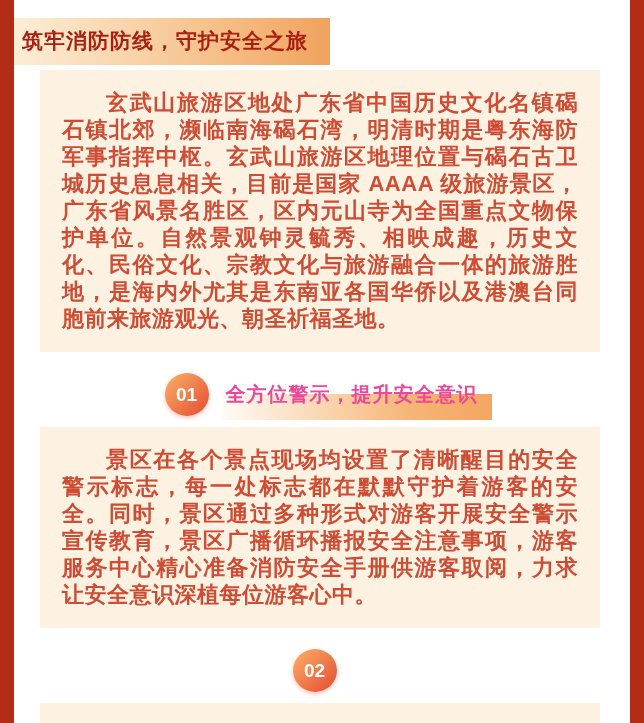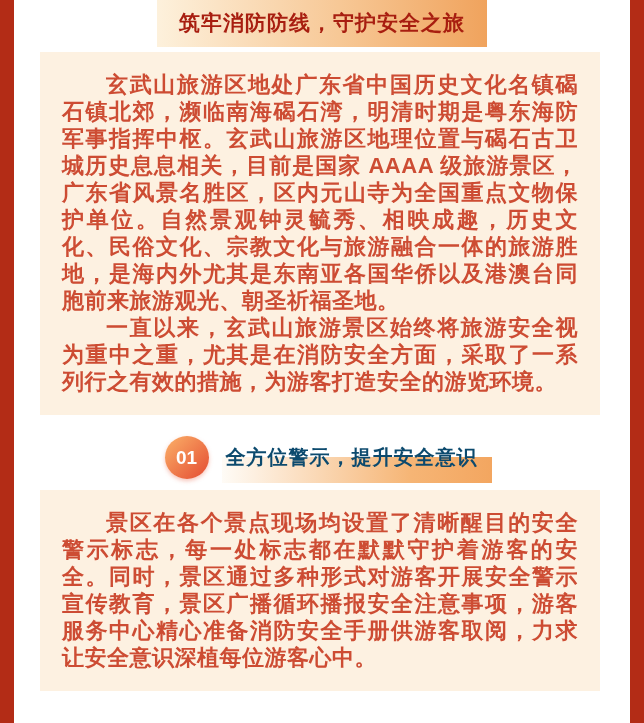--- a/index.html
+++ b/index.html
@@ -15,23 +15,23 @@
     position: absolute;
     top: 0;
     bottom: 0;
     width: 14px;
     background: #b32c16;
   }
   .side-strip.left  { left: 0; }
   .side-strip.right { right: 0; }
 
   .banner-row {
-    padding-top: 0;
+    padding-top: 18px;
     display: flex;
-    justify-content: center;
+    justify-content: flex-start;
   }
   .banner {
     background: linear-gradient(90deg, #fdf1dc 0%, #f7c896 55%, #f0a35d 100%);
     padding: 9px 22px 10px;
     font-size: 21px;
     font-weight: 700;
     letter-spacing: 1px;
     color: #a81e10;
     white-space: nowrap;
   }
@@ -71,21 +71,21 @@
     align-items: center;
     justify-content: center;
     margin-right: 15px;
     box-shadow: 0 2px 4px rgba(230, 85, 55, 0.35);
     flex: 0 0 auto;
   }
   .section-title {
     position: relative;
     font-size: 20px;
     font-weight: 700;
-    color: #0c4a6e;
+    color: #ec4899;
     letter-spacing: 1px;
     padding: 0 2px;
     white-space: nowrap;
     z-index: 0;
   }
   .section-title::after {
     content: "";
     position: absolute;
     left: -2px;
     right: -12px;
@@ -100,30 +100,30 @@
 
 <div class="side-strip left"></div>
 <div class="side-strip right"></div>
 
 <div class="banner-row">
   <div class="banner">筑牢消防防线，守护安全之旅</div>
 </div>
 
 <div class="card first">
   <p>玄武山旅游区地处广东省中国历史文化名镇碣石镇北郊，濒临南海碣石湾，明清时期是粤东海防军事指挥中枢。玄武山旅游区地理位置与碣石古卫城历史息息相关，目前是国家 AAAA 级旅游景区，广东省风景名胜区，区内元山寺为全国重点文物保护单位。自然景观钟灵毓秀、相映成趣，历史文化、民俗文化、宗教文化与旅游融合一体的旅游胜地，是海内外尤其是东南亚各国华侨以及港澳台同胞前来旅游观光、朝圣祈福圣地。</p>
-  <p>一直以来，玄武山旅游景区始终将旅游安全视为重中之重，尤其是在消防安全方面，采取了一系列行之有效的措施，为游客打造安全的游览环境。</p>
 </div>
 
 <div class="section-header">
   <div class="badge">01</div>
   <div class="section-title">全方位警示，提升安全意识</div>
 </div>
 
 <div class="card">
   <p>景区在各个景点现场均设置了清晰醒目的安全警示标志，每一处标志都在默默守护着游客的安全。同时，景区通过多种形式对游客开展安全警示宣传教育，景区广播循环播报安全注意事项，游客服务中心精心准备消防安全手册供游客取阅，力求让安全意识深植每位游客心中。</p>
 </div>
 
 <div class="section-header">
+  <div class="badge">02</div>
 </div>
 
 <div class="card">
   <p>常态化开展景区安全隐患排查工作是景区的日常重点任务。专业的安全检查团队加大巡查力度，对景区内的古建筑、线路等重点区域进行细致排查。一旦发现隐患，立即启动整改机制，确保问题不过夜，将安全隐患扼杀在萌芽状态。</p>
 </div>
 
 </body></html>

